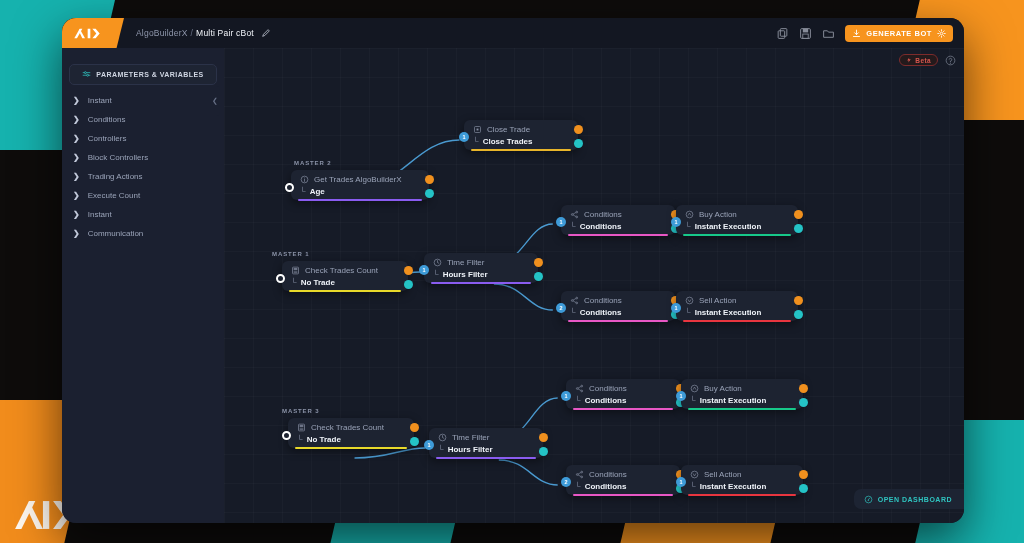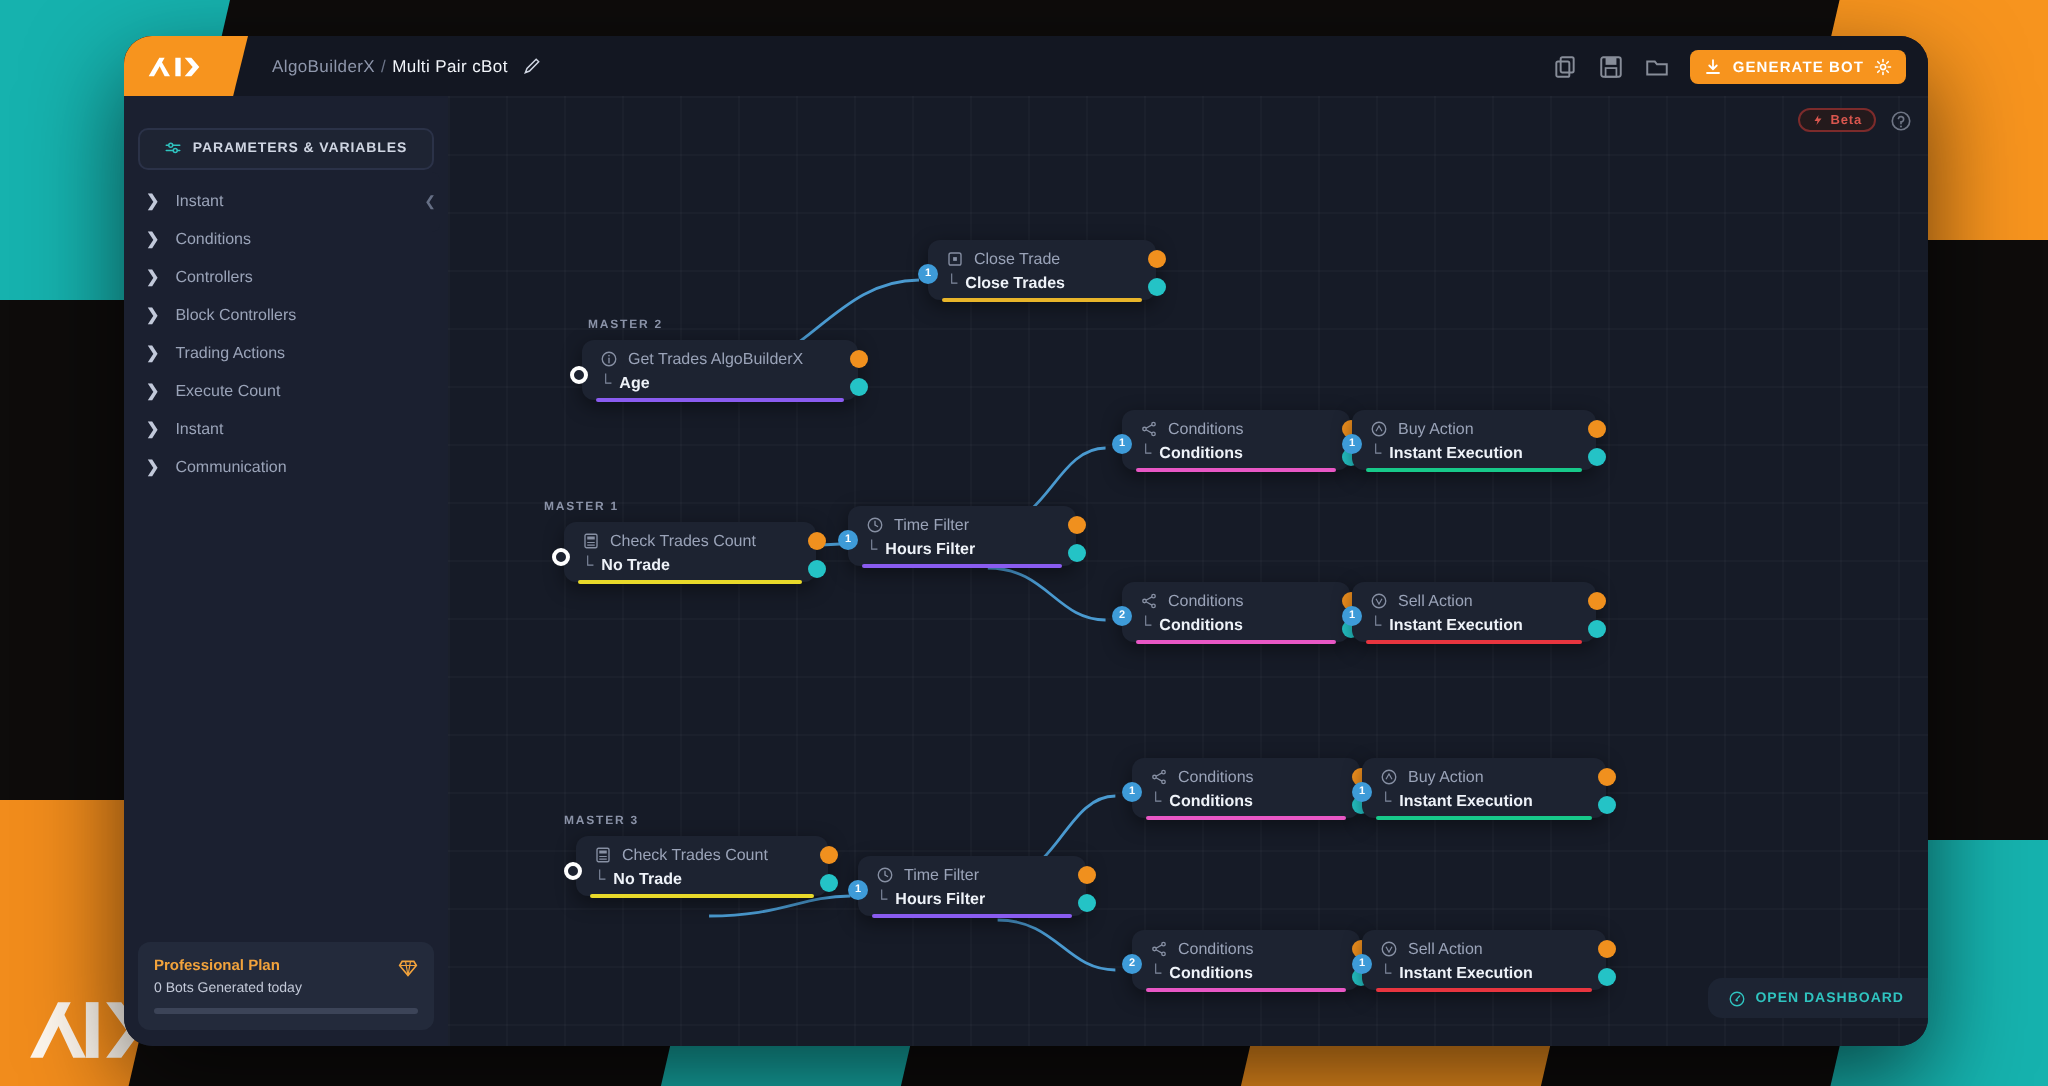--- a/index.html
+++ b/index.html
@@ -252,29 +252,20 @@
         <div class="cat">
           <span class="chev">❯</span>
           <span>Instant</span>
         </div>
         <div class="cat">
           <span class="chev">❯</span>
           <span>Communication</span>
         </div>
       </div>
 
-      <div class="plan">
-        <div class="plan-name">Professional Plan</div>
-        <div class="plan-sub">0 Bots Generated today</div>
-        <div class="plan-bar"></div>
-        <svg class="plan-gem" viewBox="0 0 24 24">
-          <path d="M5 4 H19 L22 9 L12 21 L2 9 Z" fill="none" stroke="#f2a33c" stroke-width="2"></path>
-          <path d="M2 9 H22 M9 4 L12 21 L15 4" fill="none" stroke="#f2a33c" stroke-width="1.4"></path>
-        </svg>
-      </div>
     </div>
 
     <div class="collapse">❮</div>
 
     <div class="canvas">
 
       <div class="canvas-top">
         <div class="beta">
           <svg viewBox="0 0 24 24">
             <path d="M13 2 L5 14 H11 L9 22 L19 9 H12 Z" fill="#d8564e"></path>

